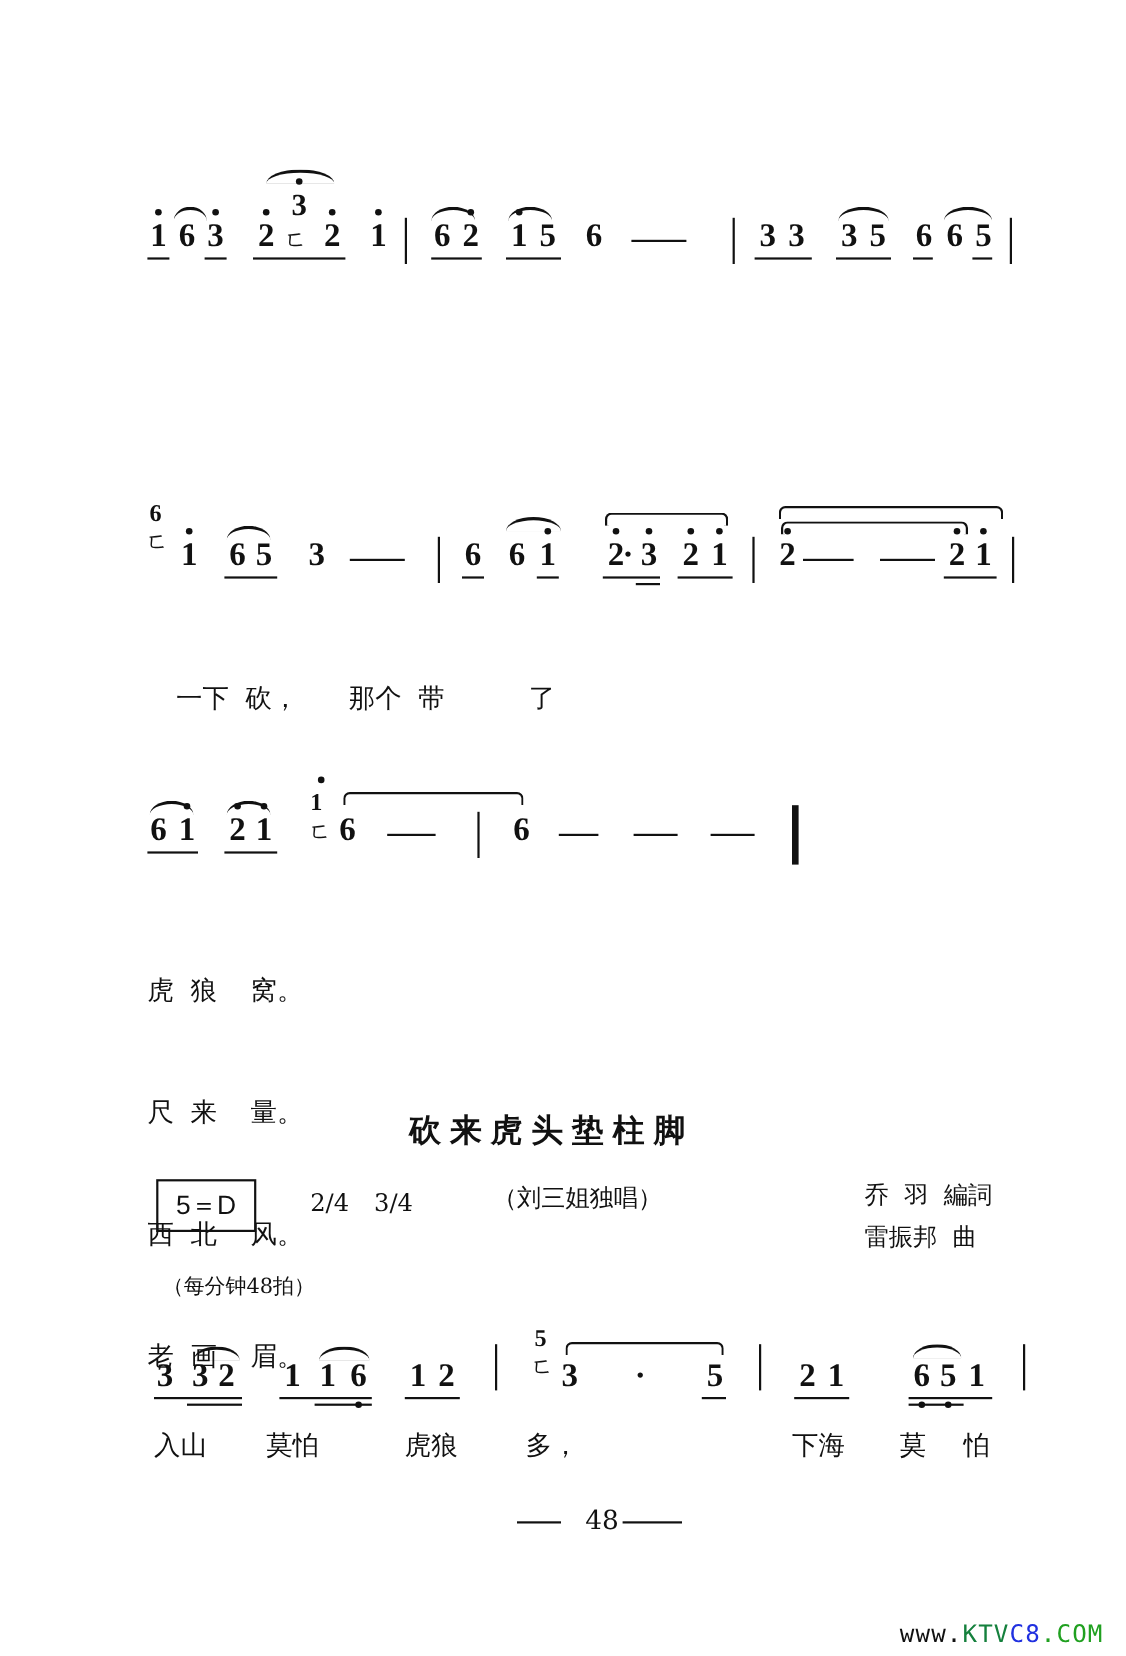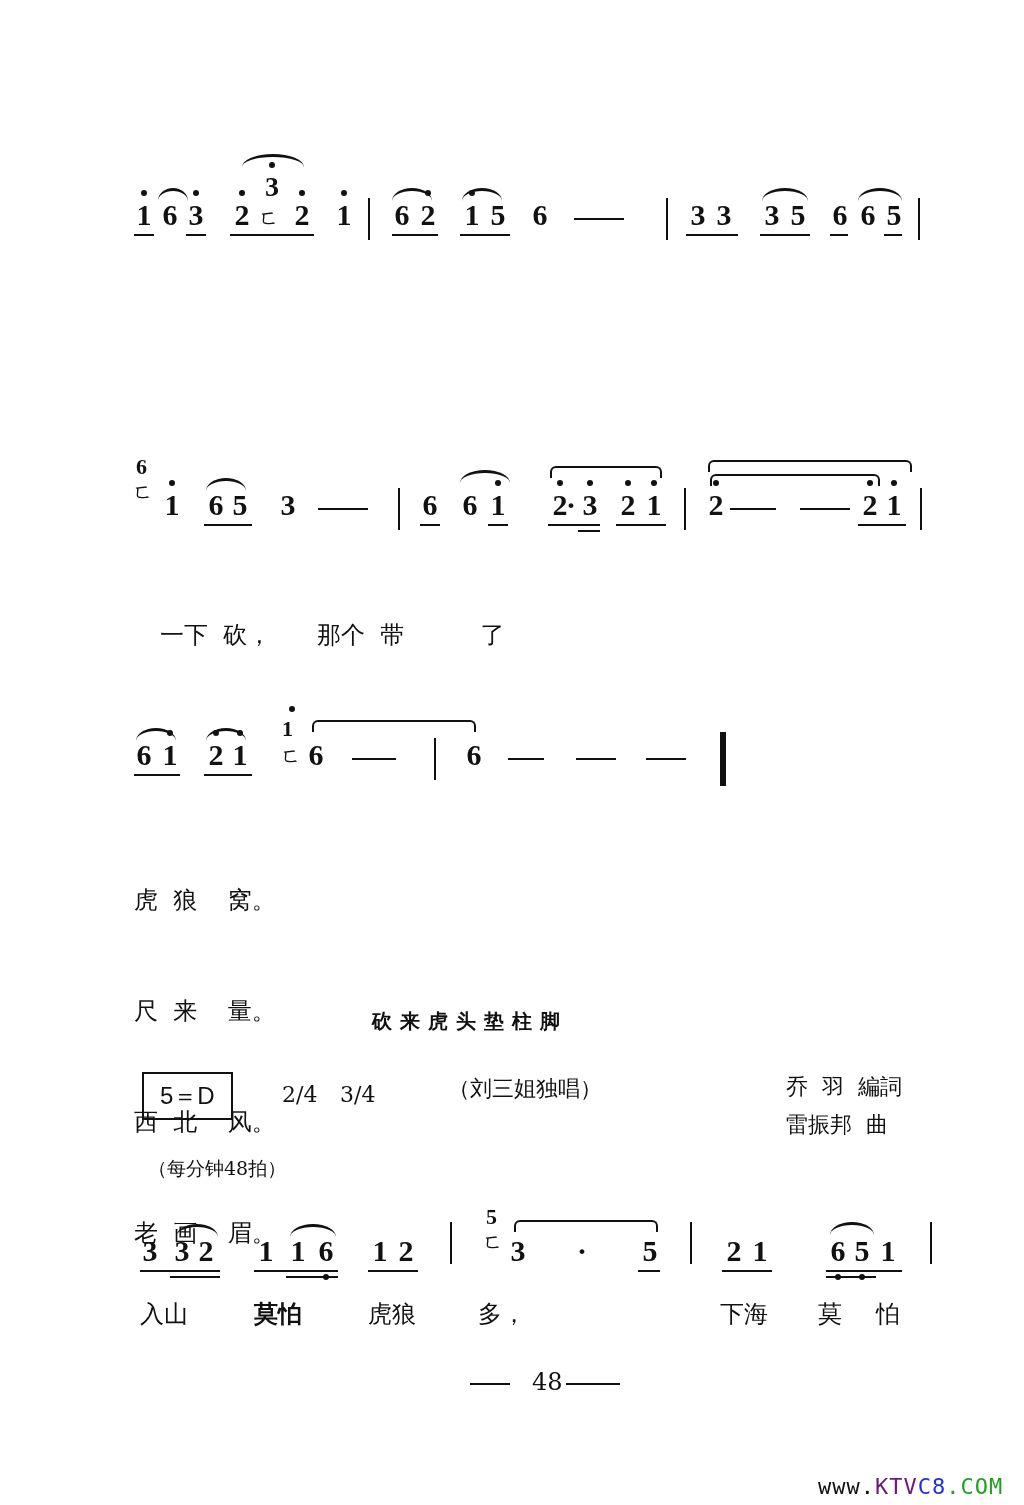--- a/index.html
+++ b/index.html
@@ -13,21 +13,21 @@
   .dot-bot::after { content: ""; position: absolute; left: 7px; top: 38px; width: 6px; height: 6px;
        border-radius: 50%; background: #111; }
   .ul { position: absolute; height: 2px; background: #111; }
   .slur { position: absolute; border-top: 3px solid #111; border-radius: 50% 50% 0 0 / 100% 100% 0 0; height: 10px; }
   .tie { position: absolute; border: 2px solid #111; border-bottom: none; height: 10px; border-radius: 6px 6px 0 0; }
   .bar { position: absolute; width: 2px; height: 42px; background: #111; }
   .dash { position: absolute; height: 2px; background: #111; }
   .grace { position: absolute; font-family: "Liberation Serif", serif; font-weight: bold; font-size: 22px; }
   .grace-mark { position: absolute; font-size: 18px; font-weight: bold; }
   .lyr { position: absolute; font-family: "DejaVu Serif", serif; font-size: 24px; line-height: 36px; white-space: pre; }
-  .title { position: absolute; font-family: "DejaVu Sans", sans-serif; font-weight: bold; font-size: 20px; letter-spacing: 8px; }
+  .title { position: absolute; font-family: "DejaVu Sans", sans-serif; font-weight: bold; font-size: 29px; letter-spacing: 8px; }
   .keybox { position: absolute; border: 2px solid #111; font-family: "Liberation Sans", sans-serif; font-size: 24px;
             padding: 6px 16px; }
   .small { position: absolute; font-size: 22px; font-family: "DejaVu Serif", serif; white-space: pre; }
   .watermark { position: absolute; font-family: "DejaVu Sans Mono", monospace; font-size: 22px; letter-spacing: 1px; }
 </style>
 </head>
 <body>
 
 <div class="line" style="top:150px;">
 
@@ -200,29 +200,29 @@
   <div class="n dot-bot" style="left:828px; top:36px;">6</div>
   <div class="n dot-bot" style="left:852px; top:36px;">5</div>
   <div class="n" style="left:878px; top:36px;">1</div>
   <div class="ul" style="left:826px; top:70px; width:76px;"></div>
   <div class="ul" style="left:826px; top:76px; width:50px;"></div>
   <div class="bar" style="left:930px; top:22px;"></div>
 </div>
 
 <div>
   <div class="lyr" style="left:140px; top:1296px;">入山</div>
-  <div class="lyr" style="left:254px; top:1296px;font-weight:bold;">莫怕</div>
+  <div class="lyr" style="left:242px; top:1296px;">莫怕</div>
   <div class="lyr" style="left:368px; top:1296px;">虎狼</div>
   <div class="lyr" style="left:478px; top:1296px;">多，</div>
   <div class="lyr" style="left:720px; top:1296px;">下海</div>
   <div class="lyr" style="left:818px; top:1296px;">莫</div>
   <div class="lyr" style="left:876px; top:1296px;">怕</div>
 </div>
 
 <div>
   <div class="dash" style="left:470px; top:1383px; width:40px;"></div>
   <div class="small" style="left:532px; top:1368px; font-size:24px;">48</div>
   <div class="dash" style="left:566px; top:1383px; width:54px;"></div>
 </div>
 
 <div class="watermark" style="left:818px; top:1474px;">
-  <span style="color:#111111;">www.</span><span style="color:#701a75;">KTV</span><span style="color:#2030e0;">C8</span><span style="color:#20a020;">.COM</span>
+  <span style="color:#111111;">www.</span><span style="color:#15803d;">KTV</span><span style="color:#2030e0;">C8</span><span style="color:#20a020;">.COM</span>
 </div>
 
 </body></html>

